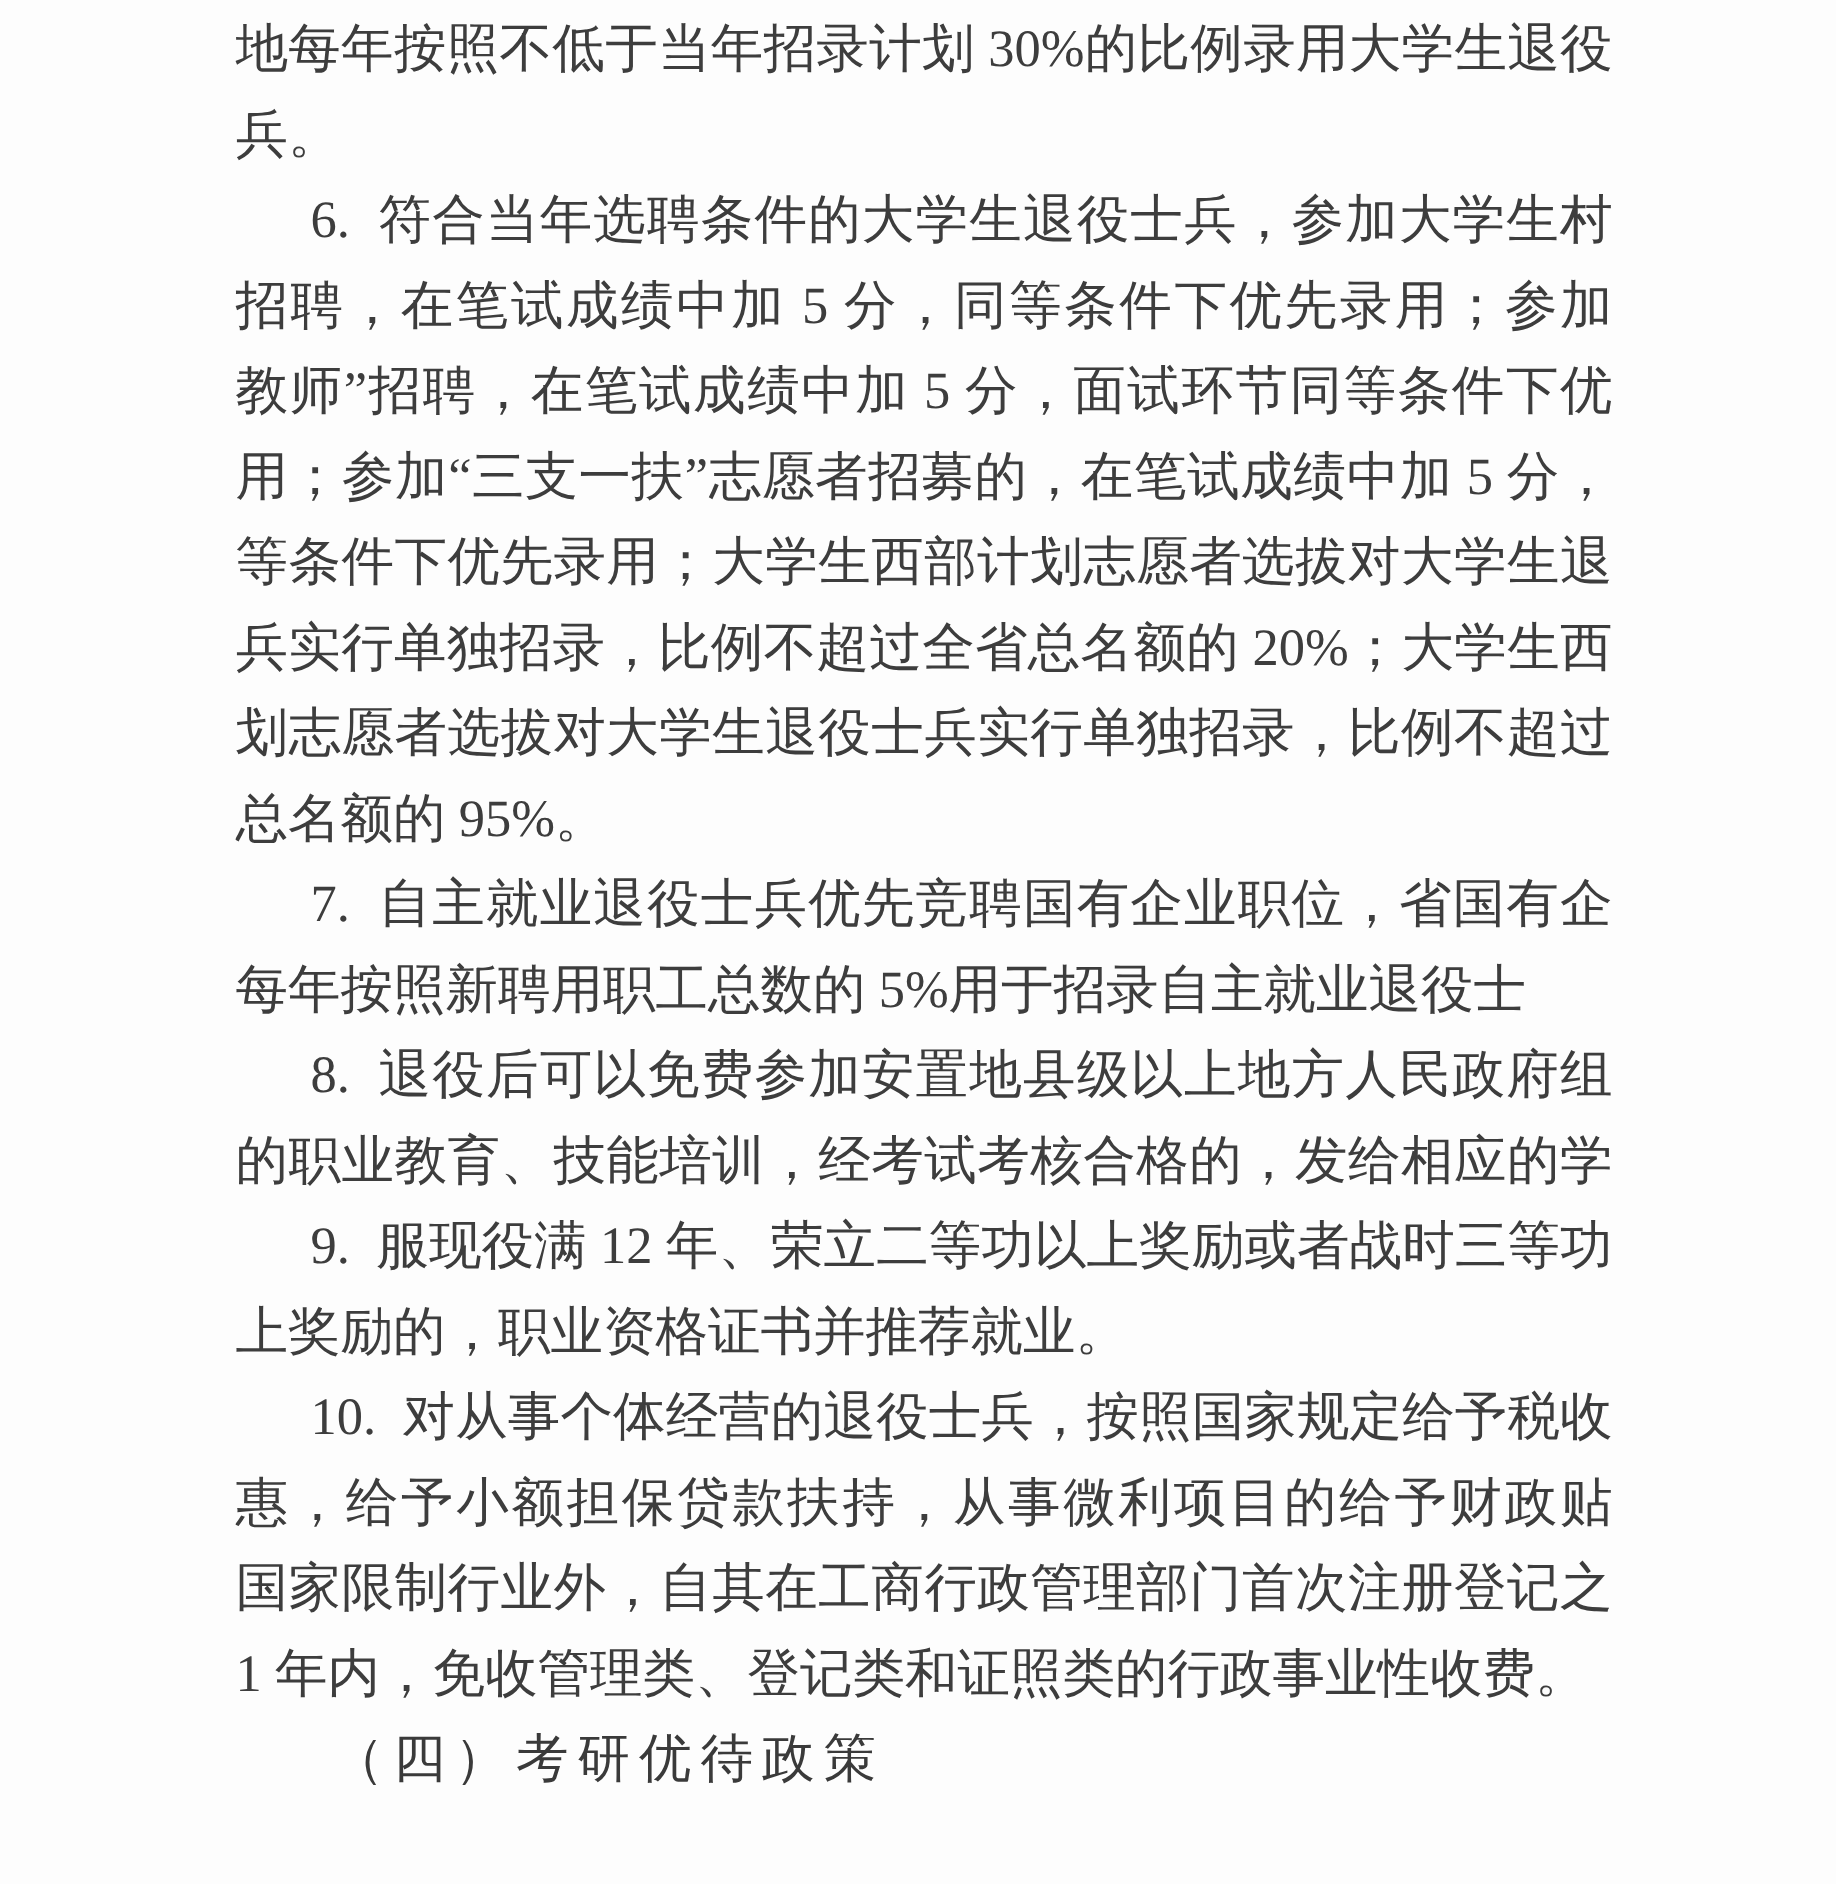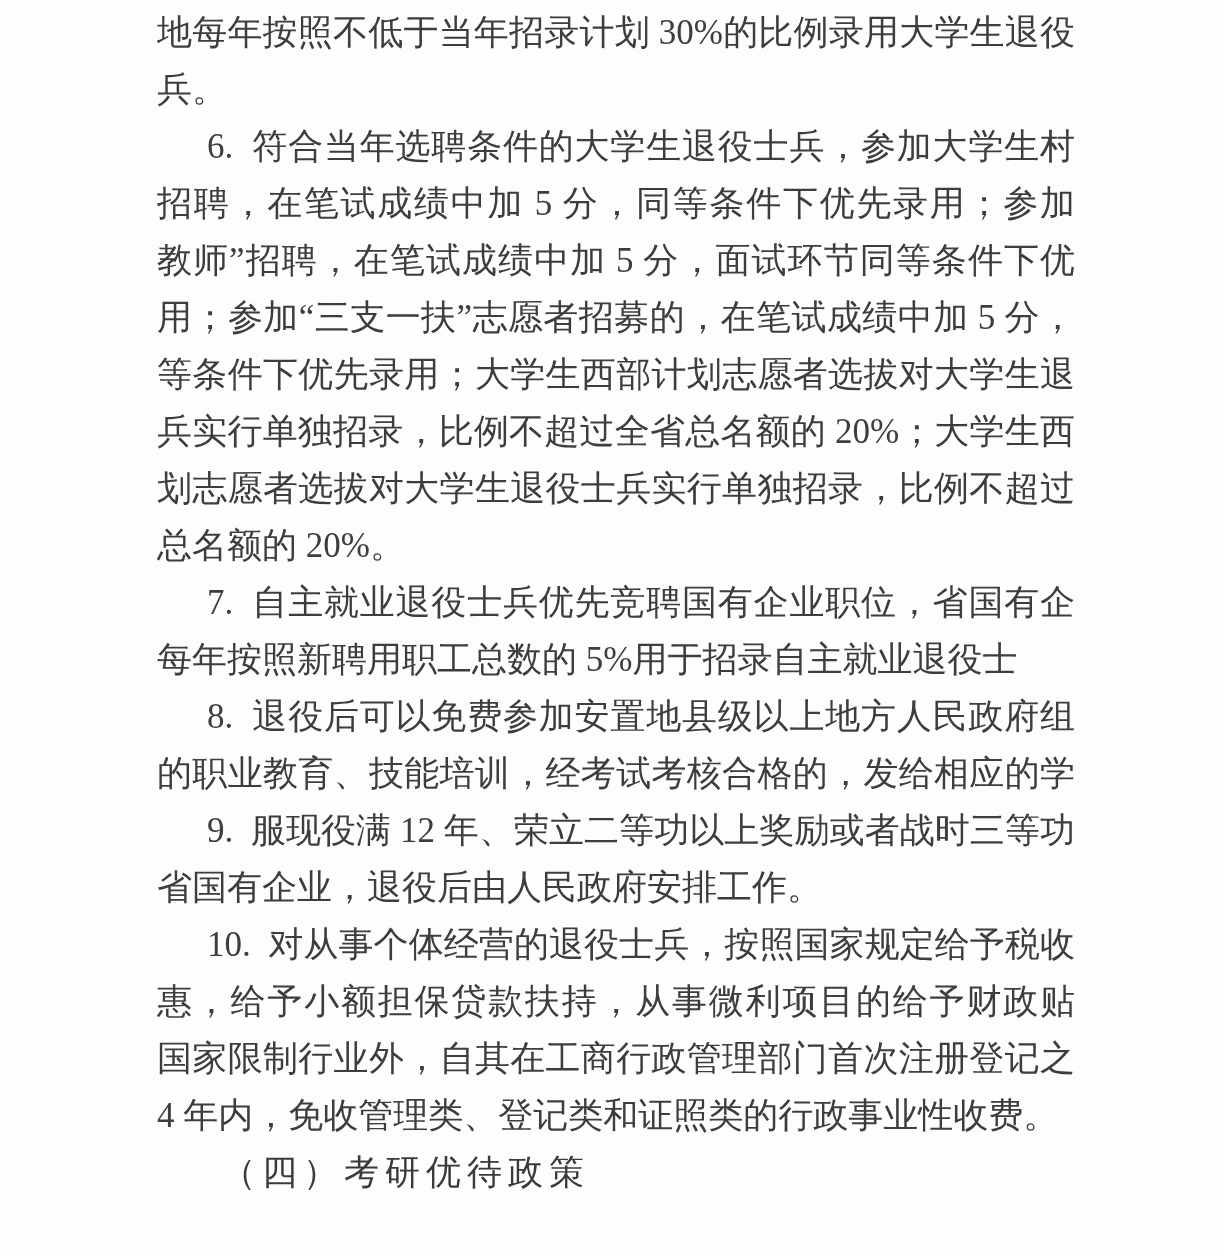--- a/index.html
+++ b/index.html
@@ -53,25 +53,25 @@
 <div class="page">
   <div class="line j">地每年按照不低于当年招录计划 30%的比例录用大学生退役士</div>
   <div class="line e">兵。</div>
   <div class="line j i">6.  符合当年选聘条件的大学生退役士兵，参加大学生村官</div>
   <div class="line j">招聘，在笔试成绩中加 5 分，同等条件下优先录用；参加“特岗</div>
   <div class="line j">教师”招聘，在笔试成绩中加 5 分，面试环节同等条件下优先聘</div>
   <div class="line j">用；参加“三支一扶”志愿者招募的，在笔试成绩中加 5 分，同</div>
   <div class="line j">等条件下优先录用；大学生西部计划志愿者选拔对大学生退役士</div>
   <div class="line j">兵实行单独招录，比例不超过全省总名额的 20%；大学生西部计</div>
   <div class="line j">划志愿者选拔对大学生退役士兵实行单独招录，比例不超过全省</div>
-  <div class="line e">总名额的 20%。</div>
+  <div class="line e">总名额的 95%。</div>
   <div class="line j i">7.  自主就业退役士兵优先竞聘国有企业职位，省国有企业</div>
   <div class="line e">每年按照新聘用职工总数的 5%用于招录自主就业退役士兵。</div>
   <div class="line j i">8.  退役后可以免费参加安置地县级以上地方人民政府组织</div>
   <div class="line j">的职业教育、技能培训，经考试考核合格的，发给相应的学历证</div>
   <div class="line j i">9.  服现役满 12 年、荣立二等功以上奖励或者战时三等功以</div>
-  <div class="line e">省国有企业，退役后由人民政府安排工作。</div>
+  <div class="line e">上奖励的，职业资格证书并推荐就业。</div>
   <div class="line j i">10.  对从事个体经营的退役士兵，按照国家规定给予税收优</div>
   <div class="line j">惠，给予小额担保贷款扶持，从事微利项目的给予财政贴息。除</div>
   <div class="line j">国家限制行业外，自其在工商行政管理部门首次注册登记之日起</div>
-  <div class="line e">4 年内，免收管理类、登记类和证照类的行政事业性收费。</div>
+  <div class="line e">1 年内，免收管理类、登记类和证照类的行政事业性收费。</div>
   <div class="line e h">（四）考研优待政策</div>
 </div>
 
 </body></html>

